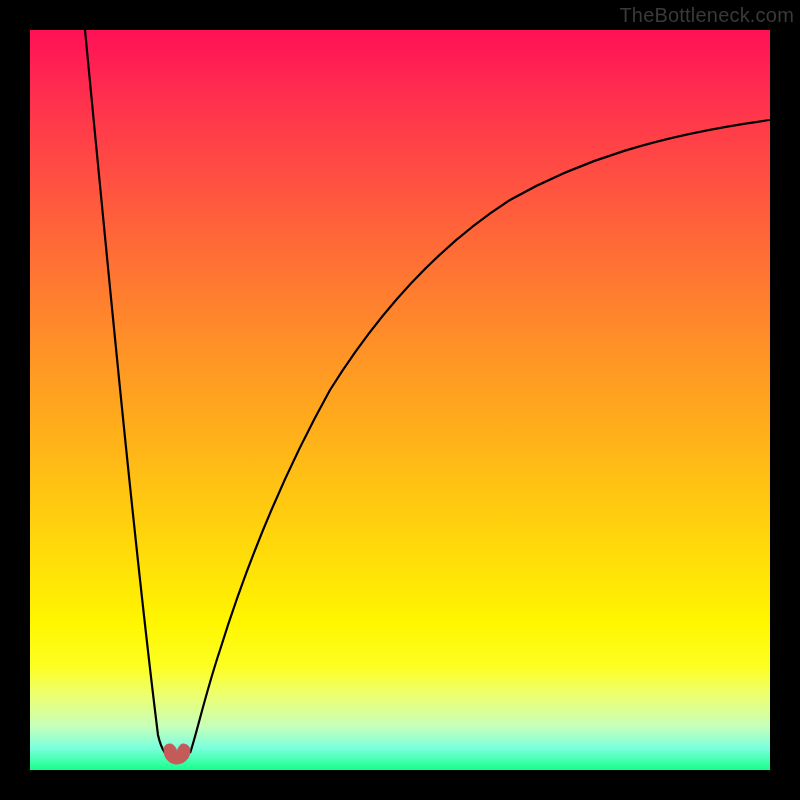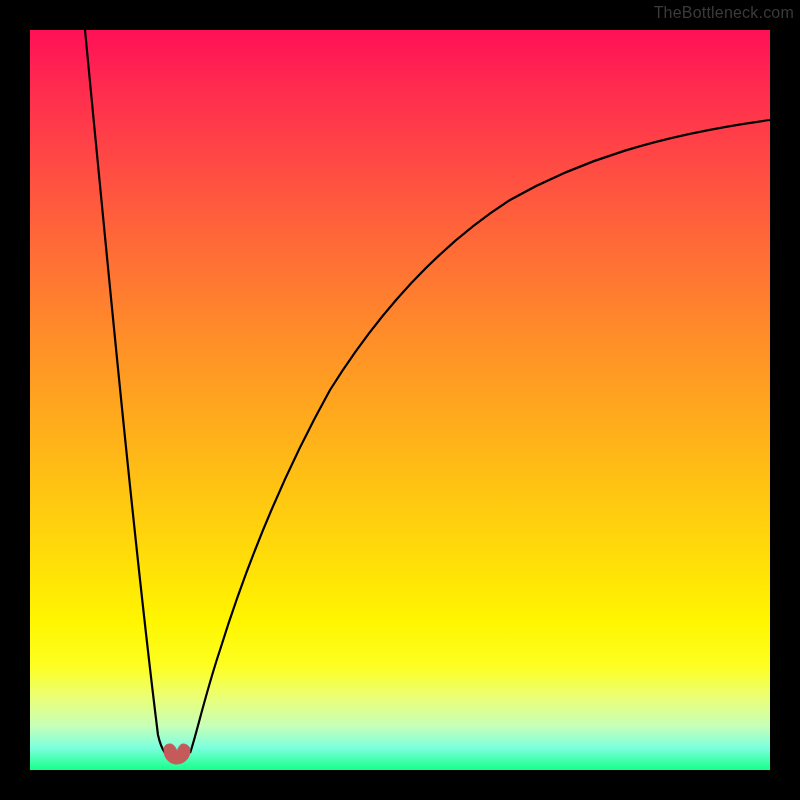--- a/index.html
+++ b/index.html
@@ -47,21 +47,21 @@
     left: 0;
     top: 0;
     width: 740px;
     height: 740px;
   }
   .watermark {
     position: absolute;
     top: 4px;
     right: 6px;
     color: #3a3a3a;
-    font-size: 16px;
+    font-size: 20px;
     font-weight: 500;
     letter-spacing: 0.2px;
     z-index: 10;
   }
 </style>
 </head>
 <body>
 
 <div class="watermark">TheBottleneck.com</div>
 

